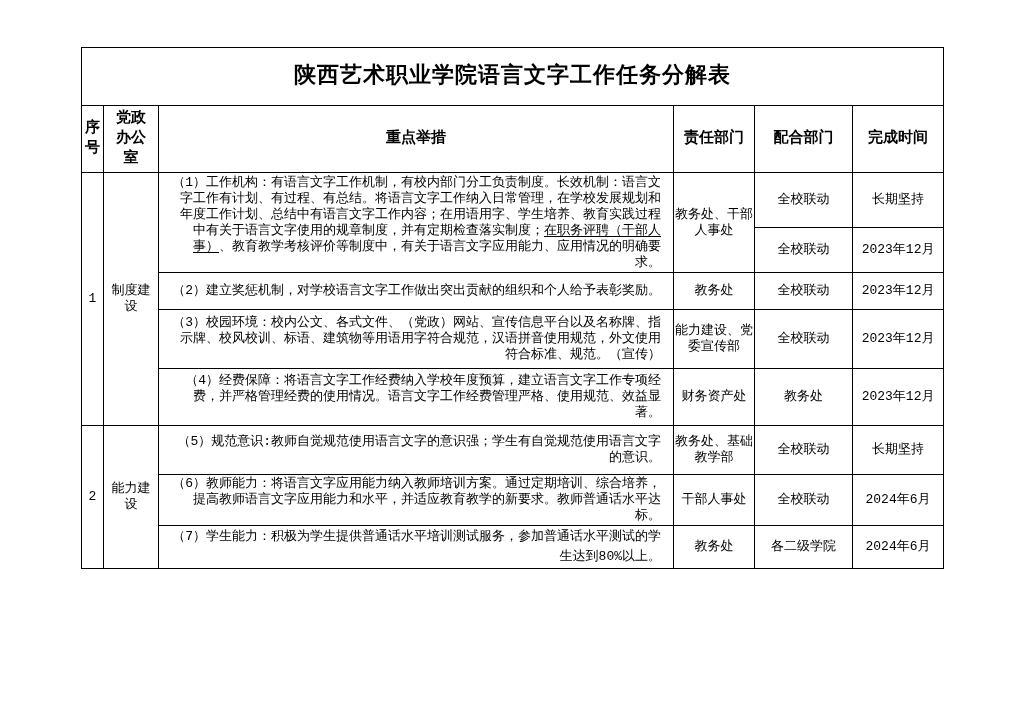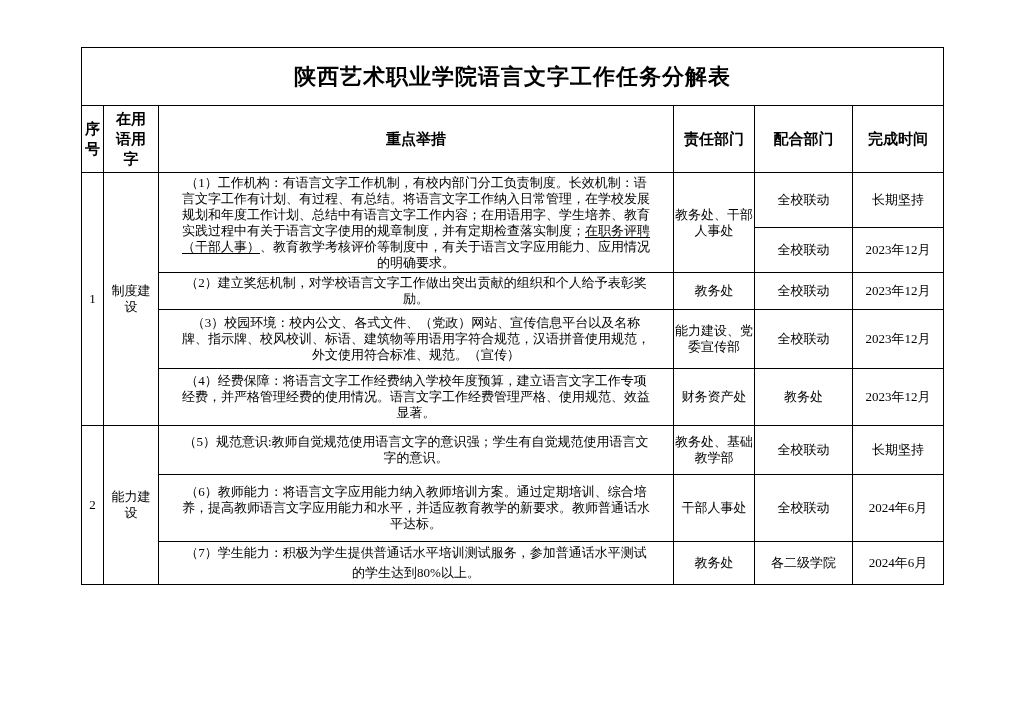--- a/index.html
+++ b/index.html
@@ -1,29 +1,29 @@
 <!DOCTYPE html>
 <html><head>
 <meta charset="utf-8">
 <style>
   html,body{margin:0;padding:0;background:#ffffff;}
   body{width:1024px;height:724px;position:relative;font-family:"Liberation Serif",serif;color:#000;}
-  .sheet{position:absolute;left:81px;top:47px;}
+  .sheet{position:absolute;left:81px;top:47px;font-family:Liberation Mono, monospace;}
   table{border-collapse:collapse;table-layout:fixed;width:862px;}
   td{border:1px solid #000;padding:0 2px;vertical-align:middle;text-align:center;
      font-size:13px;line-height:16px;overflow:hidden;word-break:break-all;}
   td.title-cell{font-size:22px;font-weight:bold;letter-spacing:1px;}
   tr.header-row td{font-weight:bold;font-size:15px;line-height:20px;}
   .hw{width:32px;margin:0 auto;}
-  td.measure{text-align:center;padding:1px 20px;}
+  td.measure{text-align:right;padding:1px 12px;}
   .ul{text-decoration:underline;text-underline-offset:2px;}
   td.small-pad{padding:8px 1px;}
   tr.h58{height:58px;} tr.h67{height:67px;} tr.h55{height:55px;} tr.h45{height:45px;}
   tr.h47{height:37px;} tr.h59{height:59px;} tr.h57{height:57px;} tr.h43{height:43px;}
-  tr.h51{height:67px;} tr.h27{height:27px;}
+  tr.h51{height:51px;} tr.h27{height:27px;}
   tr.h27 td.measure{line-height:20px;}
 </style>
 </head>
 <body>
 
 <div class="sheet">
   <table>
     <colgroup>
       <col style="width:22px">
         <col style="width:55px">
@@ -34,21 +34,21 @@
     </colgroup>
 
     <tbody>
         <tr class="h58">
       <td class="title-cell" colspan="6">陕西艺术职业学院语言文字工作任务分解表</td>
     </tr>
 
     <tr class="header-row h67">
       <td>序号</td>
       <td>
-            <div class="hw">在用语用字</div>
+            <div class="hw">党政办公室</div>
           </td>
       <td>重点举措</td>
       <td>责任部门</td>
       <td>配合部门</td>
       <td>完成时间</td>
     </tr>
 
     <tr class="h55">
       <td rowspan="5">1</td>
       <td rowspan="5">制度建设</td>

